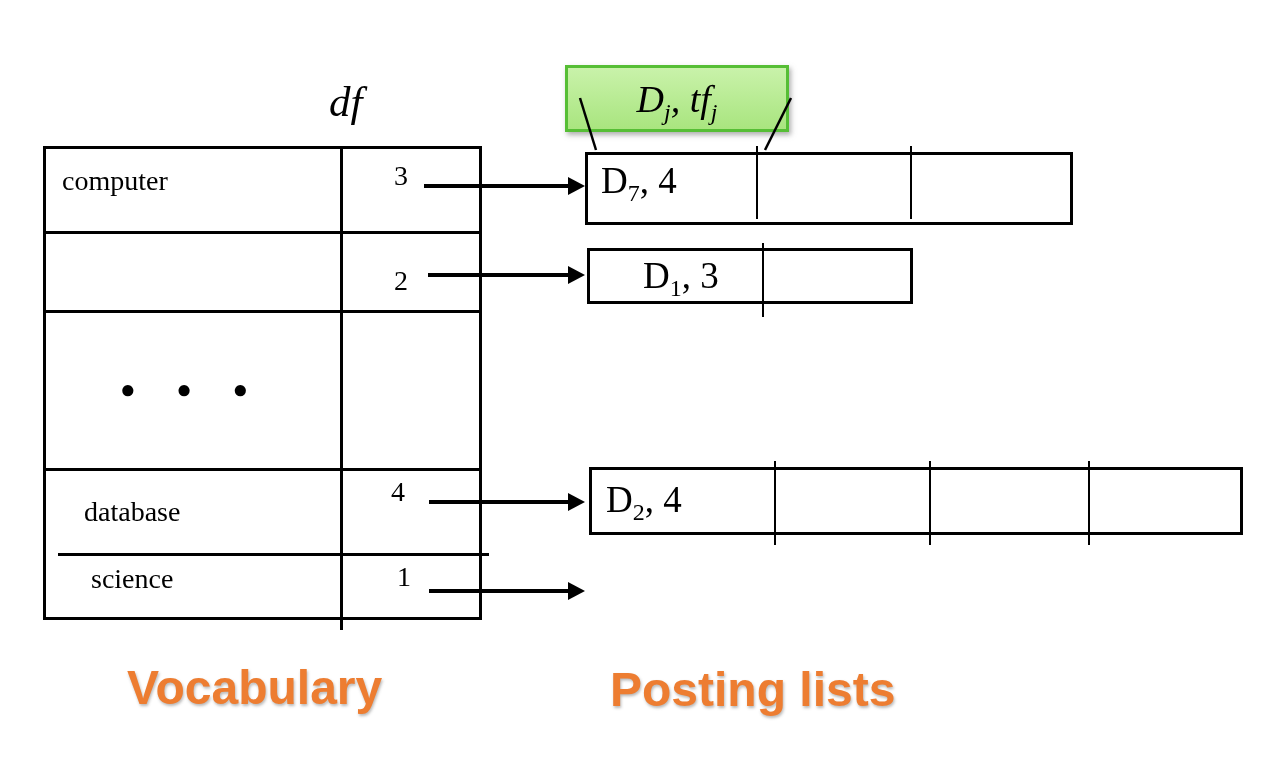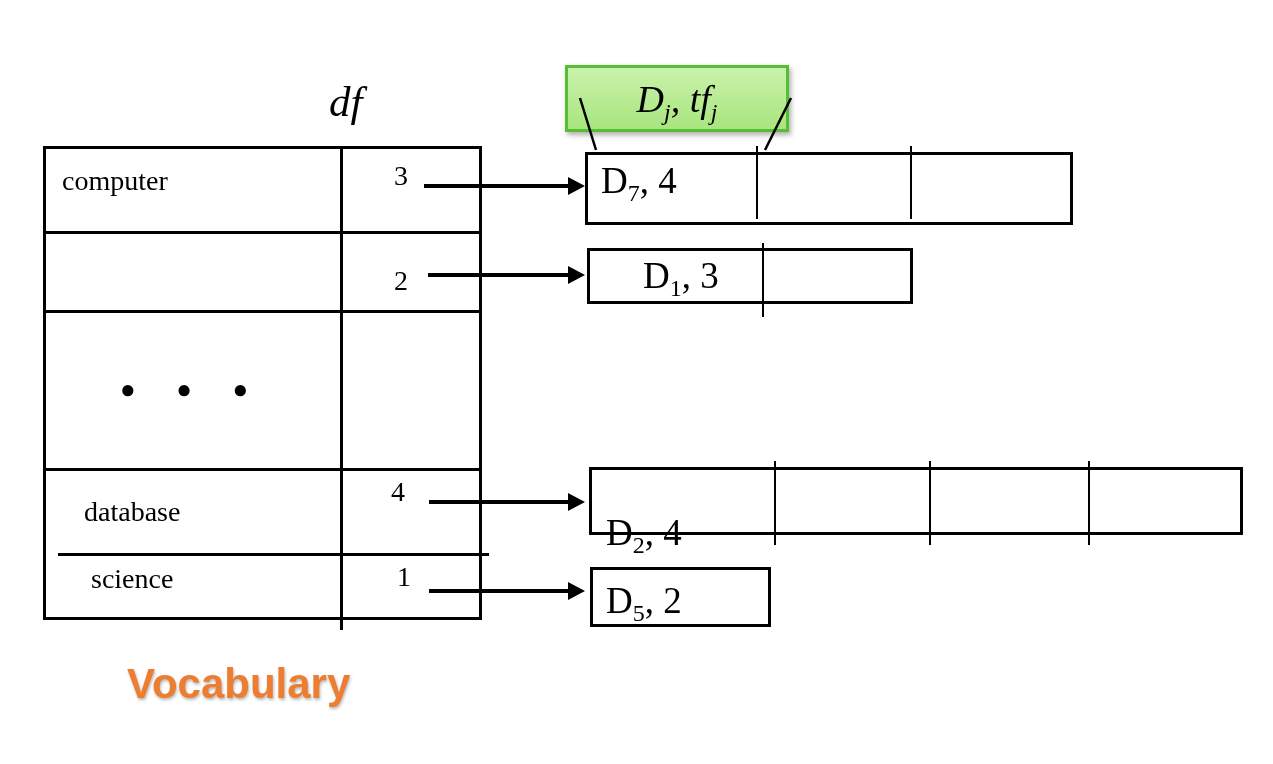--- a/index.html
+++ b/index.html
@@ -37,21 +37,21 @@
   .callout{
     border:3px solid var(--callout-border);
     background:linear-gradient(180deg,var(--callout-fill-top),var(--callout-fill-bottom));
     box-shadow:2px 3px 5px rgba(110,110,110,0.55);
     display:flex;align-items:center;justify-content:center;
     font-style:italic;font-size:38px;
   }
   .dots-row{font-size:26px;letter-spacing:14px;word-spacing:6px;}
   .orange-label{
     font-family:"Liberation Sans","DejaVu Sans",sans-serif;
-    font-weight:bold;font-size:42px;color:var(--accent-orange);
+    font-weight:bold;font-size:48px;color:var(--accent-orange);
     text-shadow:1px 2px 3px rgba(100,100,100,0.45);white-space:nowrap;
   }
   svg.overlay{position:absolute;left:0;top:0;pointer-events:none;}
 </style>
 </head>
 <body>
 
 <div class="canvas">
 
   <div class="abs serif-text hdr df-hdr" style="left:329px;top:78px;">df</div>
@@ -107,22 +107,20 @@
 
   <div class="abs pbox" style="left:587px;top:248px;width:326px;height:56px;">
     <span class="cell-div" style="left:172px;top:-8px;height:74px;"></span>
     <span class="plabel" style="left:13px;top:6px;margin-left:40px;"><span>D</span><sub>1</sub><span>, 3</span></span>
   </div>
 
   <div class="abs pbox" style="left:589px;top:467px;width:654px;height:68px;">
     <span class="cell-div" style="left:182px;top:-9px;height:84px;"></span>
     <span class="cell-div" style="left:337px;top:-9px;height:84px;"></span>
     <span class="cell-div" style="left:496px;top:-9px;height:84px;"></span>
-    <span class="plabel" style="left:14px;top:11px;margin-top:33px;"><span>D</span><sub>2</sub><span>, 4</span></span>
+    <span class="plabel" style="left:14px;top:11px;"><span>D</span><sub>2</sub><span>, 4</span></span>
   </div>
 
-  <div class="abs pbox" style="left:590px;top:567px;width:181px;height:60px;">
-    <span class="plabel" style="left:13px;top:12px;"><span>D</span><sub>5</sub><span>, 2</span></span>
-  </div>
 
   <div class="abs orange-label" style="left:127px;top:660px;">Vocabulary</div>
+  <div class="abs orange-label" style="left:610px;top:662px;">Posting lists</div>
 
 </div>
 
 </body></html>

